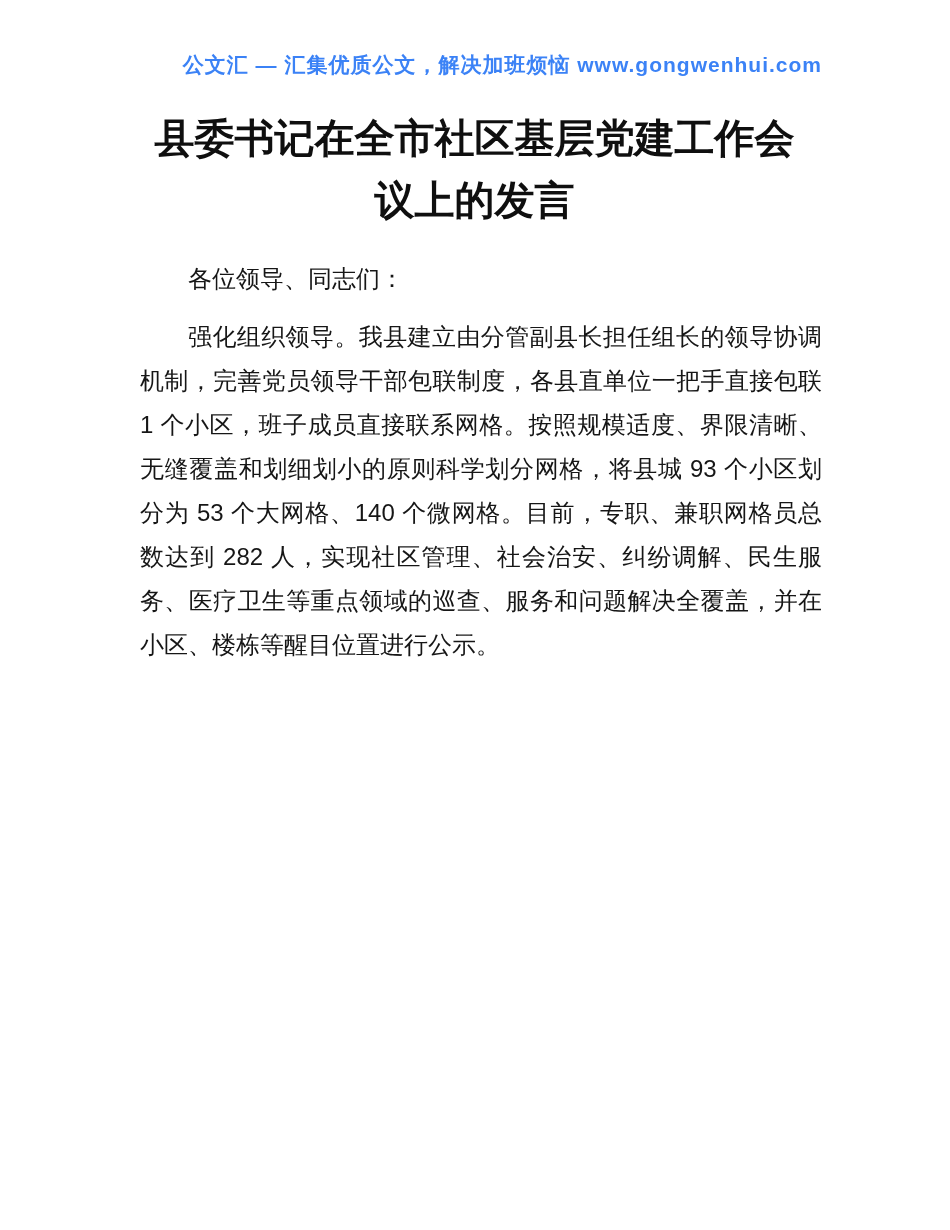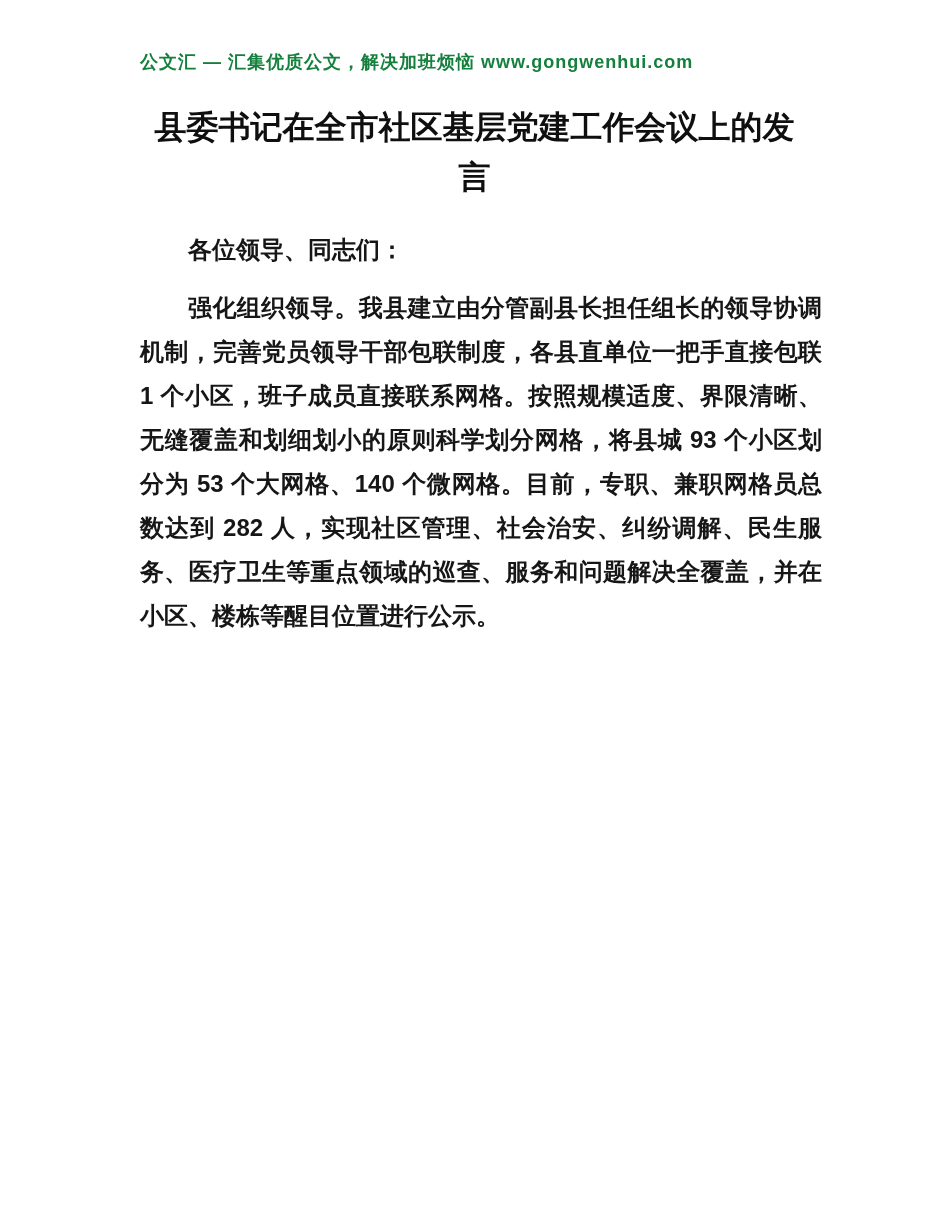--- a/index.html
+++ b/index.html
@@ -11,39 +11,39 @@
     position: relative;
     width: 950px;
     min-height: 1230px;
     box-sizing: border-box;
     background: #ffffff;
     padding: 50px 128px 60px 140px;
     font-family: "Liberation Sans", "DejaVu Sans", sans-serif;
     color: #141414;
   }
   .site-notice {
-    color: #15803d;
-    font-size: 18px;
+    color: #3b82f6;
+    font-size: 21px;
     font-weight: 700;
-    text-align: left;
+    text-align: right;
     letter-spacing: 1px;
     margin: 0 0 28px 0;
     line-height: 1.4;
   }
   .doc-title {
-    font-size: 32px;
+    font-size: 40px;
     font-weight: 700;
     color: #0f0f0f;
     text-align: center;
     line-height: 1.55;
     margin: 0 13px 26px 0;
   }
   .doc-body p {
     font-size: 24px;
-    font-weight: 700;
+    font-weight: 400;
     line-height: 44px;
     color: #161616;
     text-align: justify;
     text-justify: inter-ideograph;
     text-indent: 2em;
     margin: 0 0 14px 0;
     word-break: break-all;
   }
   .doc-body p.section-heading {
     font-weight: 700;

